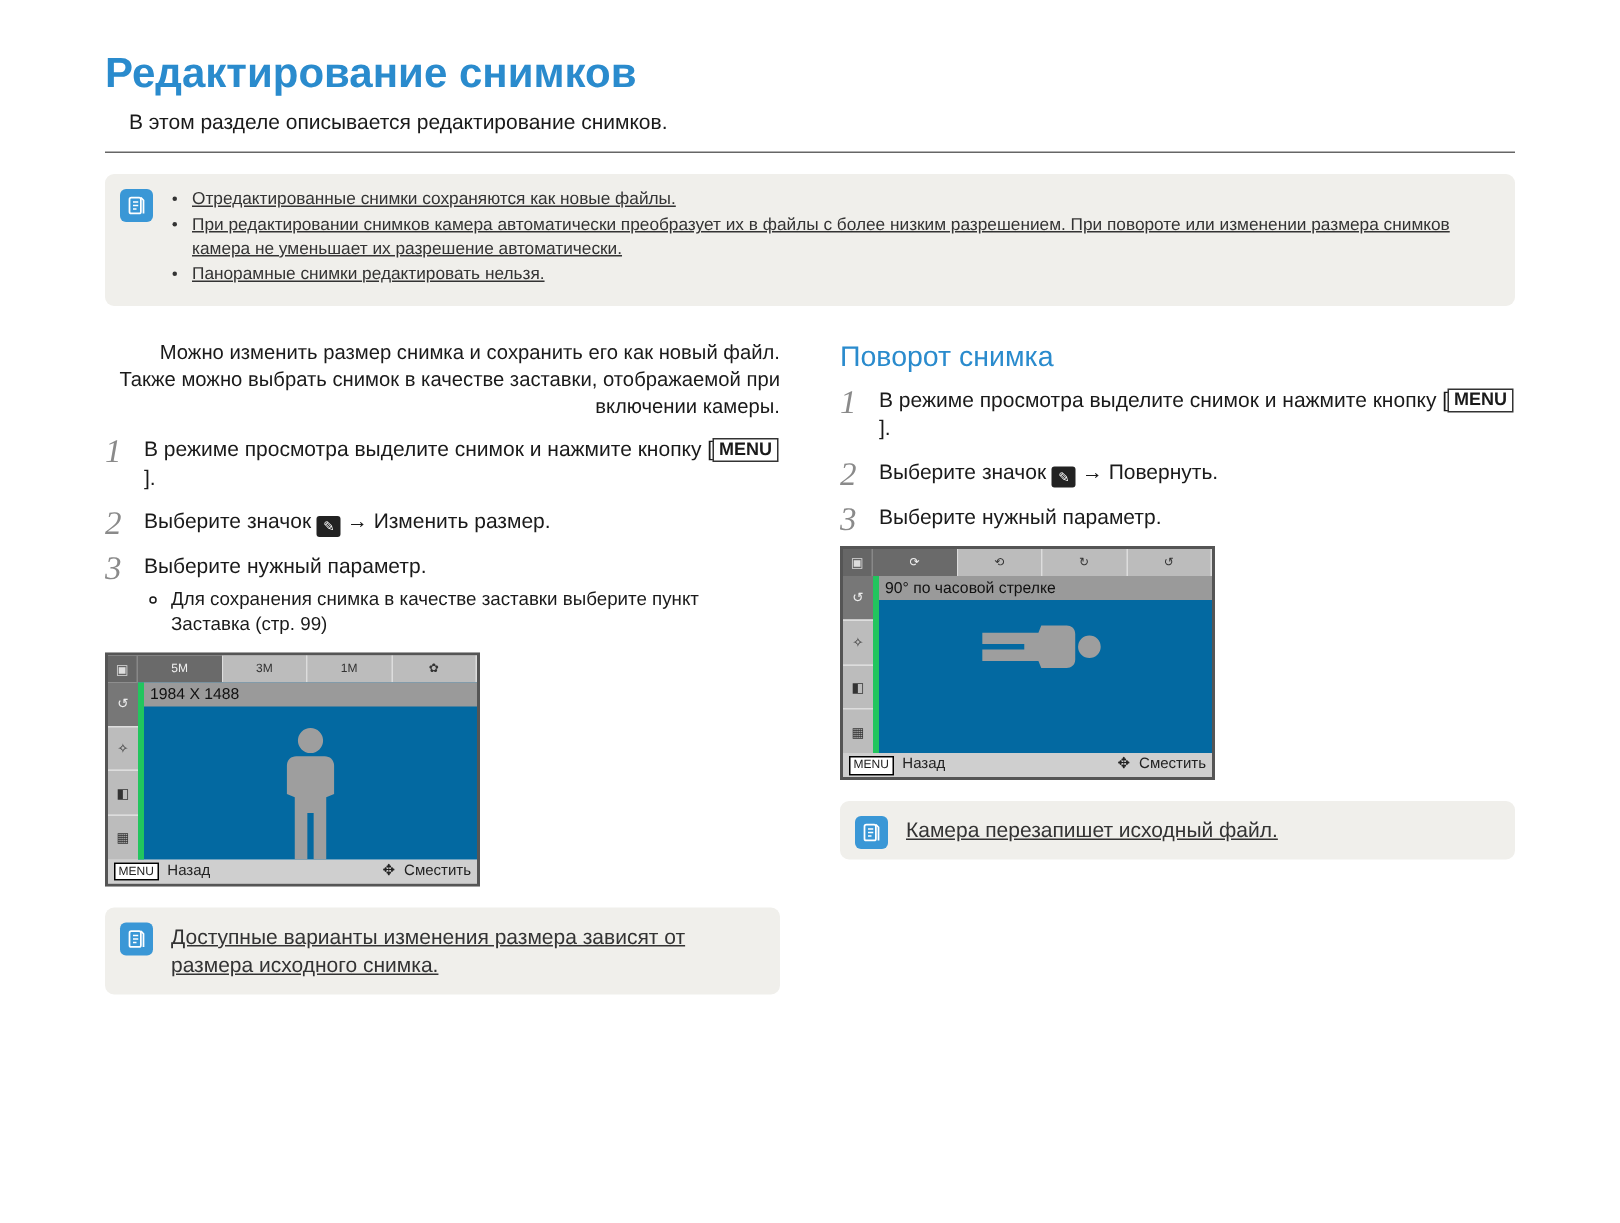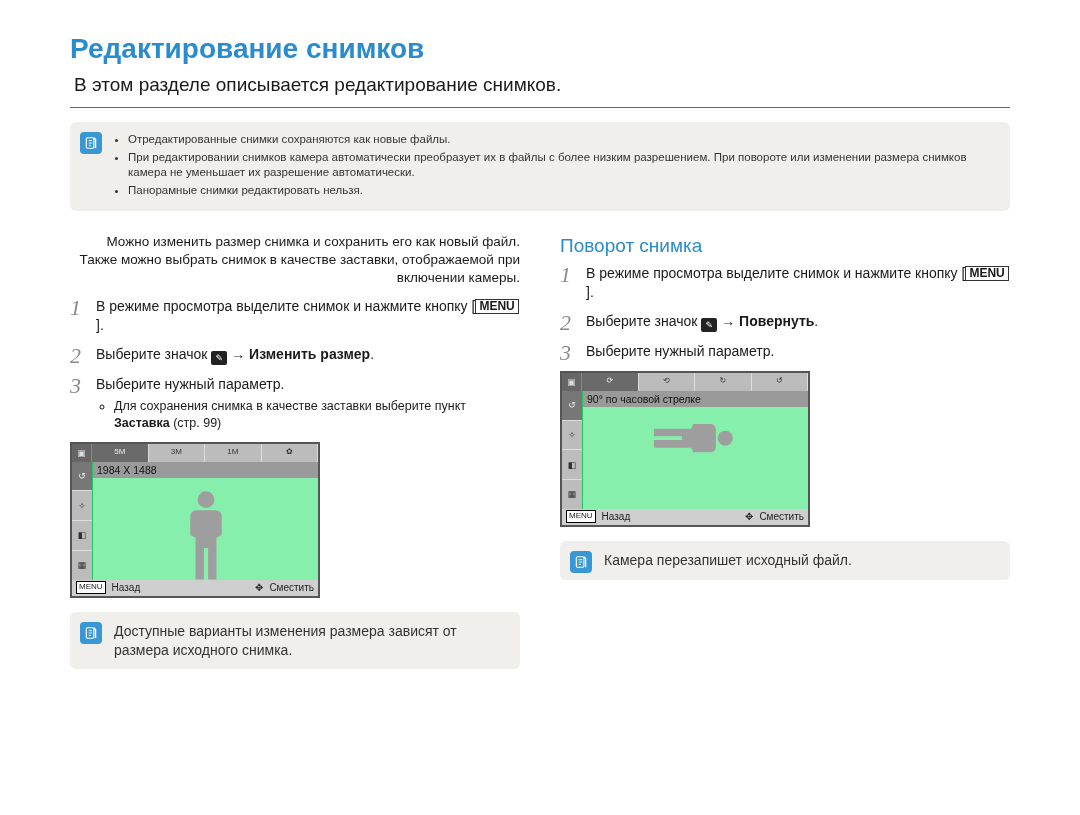--- a/index.html
+++ b/index.html
@@ -26,36 +26,37 @@
     padding: 30px 70px 20px 70px;
     position: relative;
   }
   h1.page-title {
     color: var(--accent);
     font-size: 28px;
     font-weight: bold;
     margin: 0 0 4px 0;
   }
   .page-sub {
-    font-size: 19px;
-    margin: 0 0 10px 4px;
+    font-size: 14px;
+    margin: 0 0 10px 16px;
   }
   hr.title-rule {
     border: none;
     border-top: 1px solid #666;
     margin: 0 0 14px 0;
   }
   .notebox {
     background: var(--notebox-bg);
     border-radius: 6px;
     padding: 10px 14px 10px 44px;
     position: relative;
     font-size: 11.5px;
     color: #333;
     margin-bottom: 22px;
+    text-decoration: underline;
   }
   .notebox.small { font-size: 14px; }
   .notebox .note-icon {
     position: absolute;
     left: 10px;
     top: 10px;
     width: 22px;
     height: 22px;
     border-radius: 4px;
     background: var(--notebox-icon-bg);
@@ -128,21 +129,21 @@
     justify-content: center;
     font-size: 9px;
     border-radius: 2px;
     vertical-align: -2px;
   }
   ul.bullets {
     margin: 4px 0 0 0;
     padding-left: 18px;
     font-size: 12.5px;
   }
-  strong.bold-inl { font-weight: bold; }
+  strong.bold-inl { font-weight: normal; }
 
   
   .camscreen {
     width: 250px;
     border: 2px solid #555;
     background: #e8e8e8;
     margin: 6px 0 14px 0;
     font-size: 11px;
   }
   .cs-top {
@@ -179,22 +180,22 @@
   .cs-left .lcell {
     flex:1;
     background:#bcbcbc;
     border-top:1px solid #ddd;
     display:flex;align-items:center;justify-content:center;font-size:9px;color:#333;
   }
   .cs-left .lcell.first{background:#777;color:#eee;border-top:none;}
   .cs-main {
     flex:1;
     position:relative;
-    background:#86efac;
-    border-left:1px solid #22c55e;
+    background:#0369a1;
+    border-left:4px solid #22c55e;
   }
   .cs-label {
     position:absolute;
     top:0;left:0;right:0;
     background:#9a9a9a;
     color:#111;
     font-size:10.5px;
     padding:1px 4px;
   }
   .silhouette {

